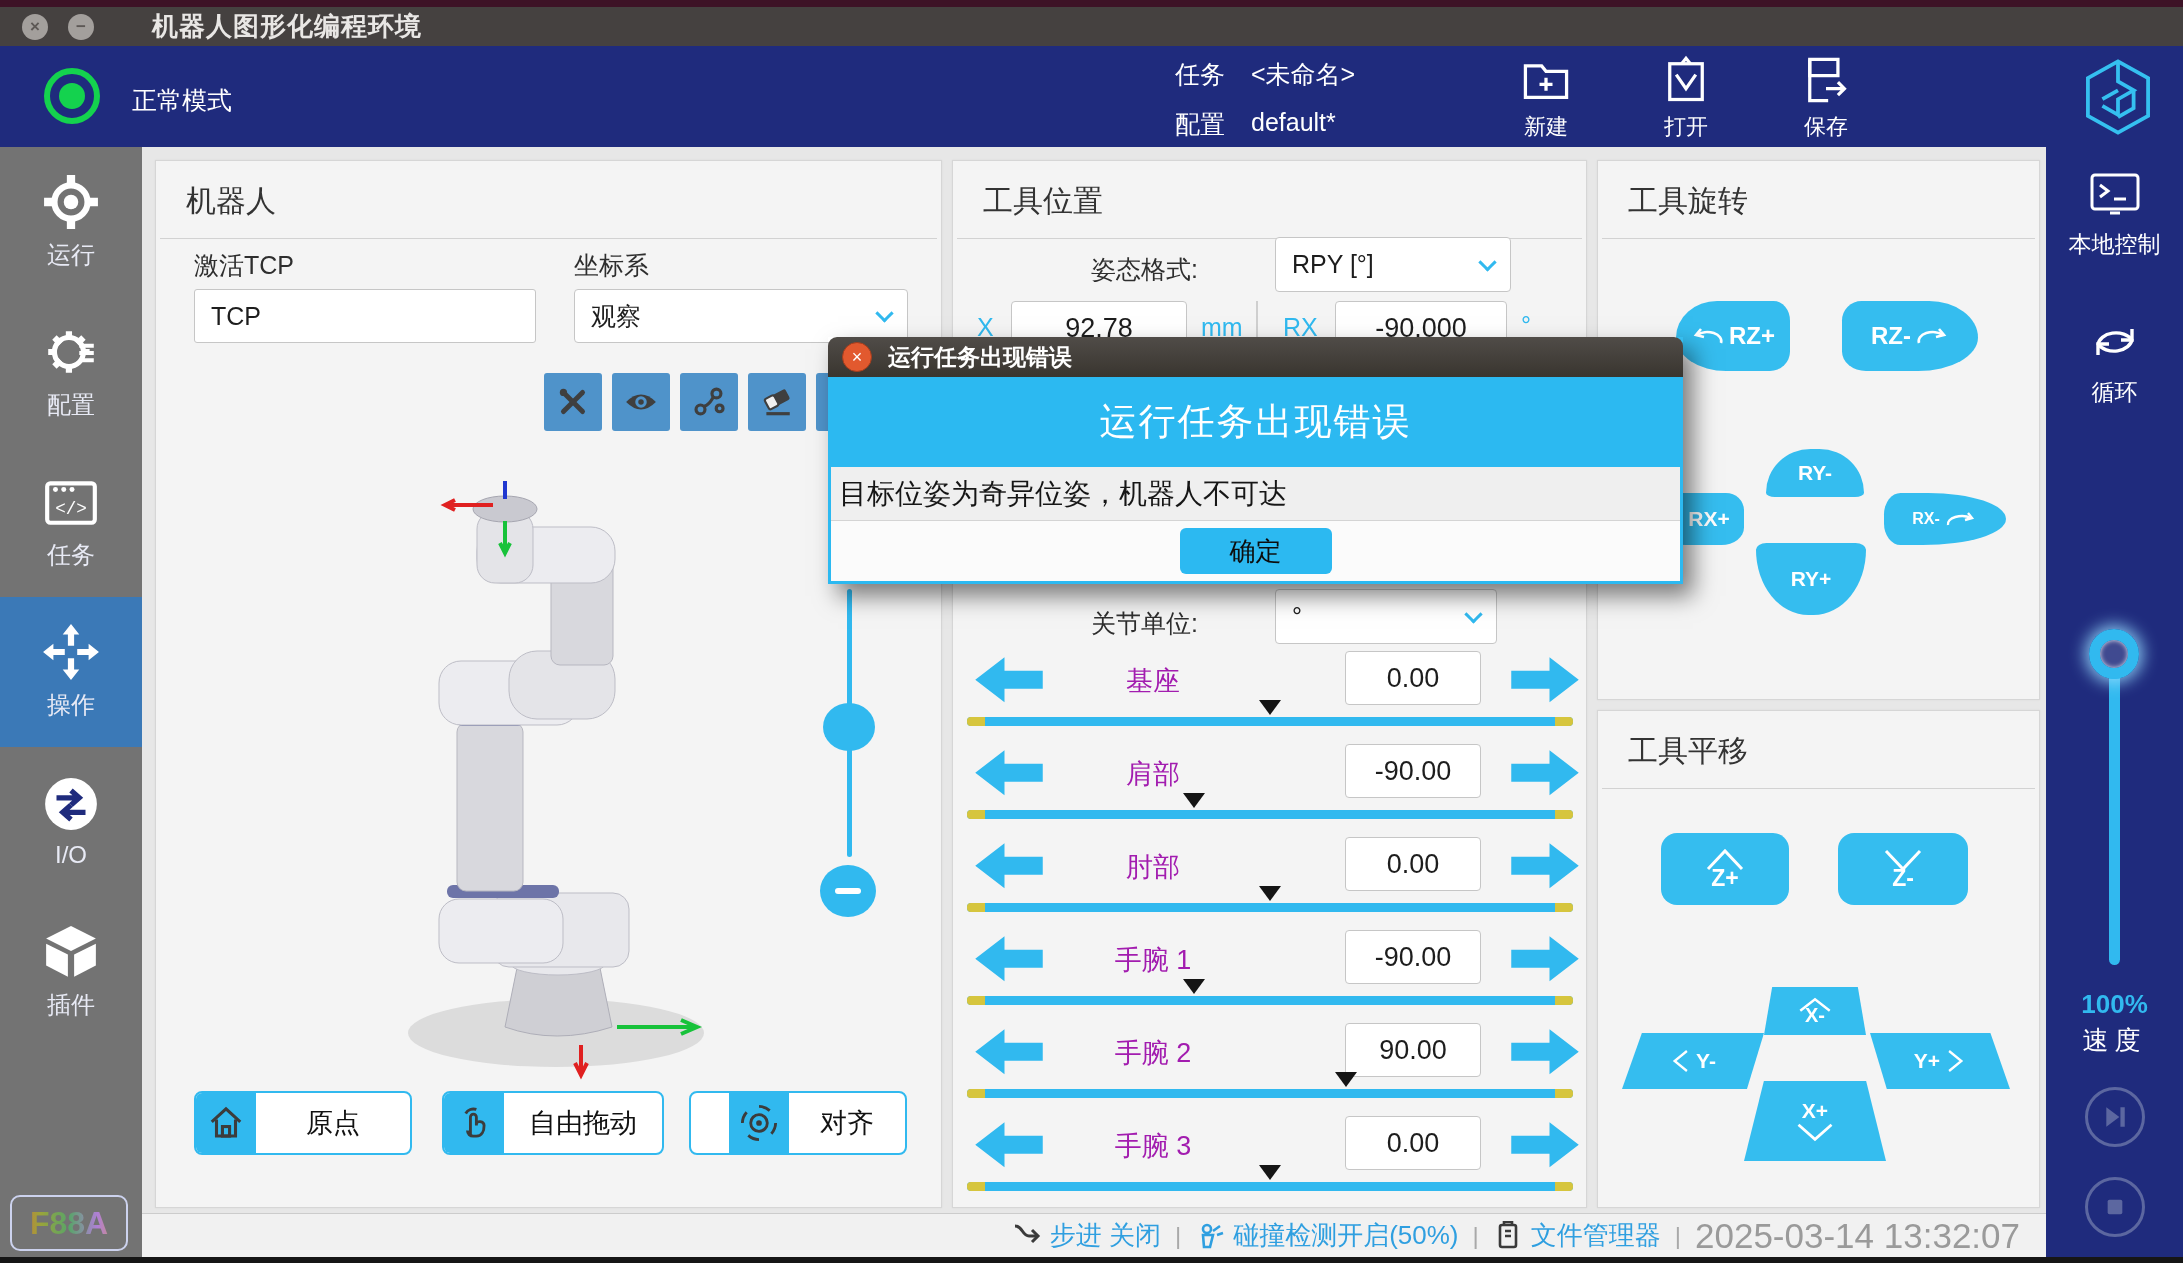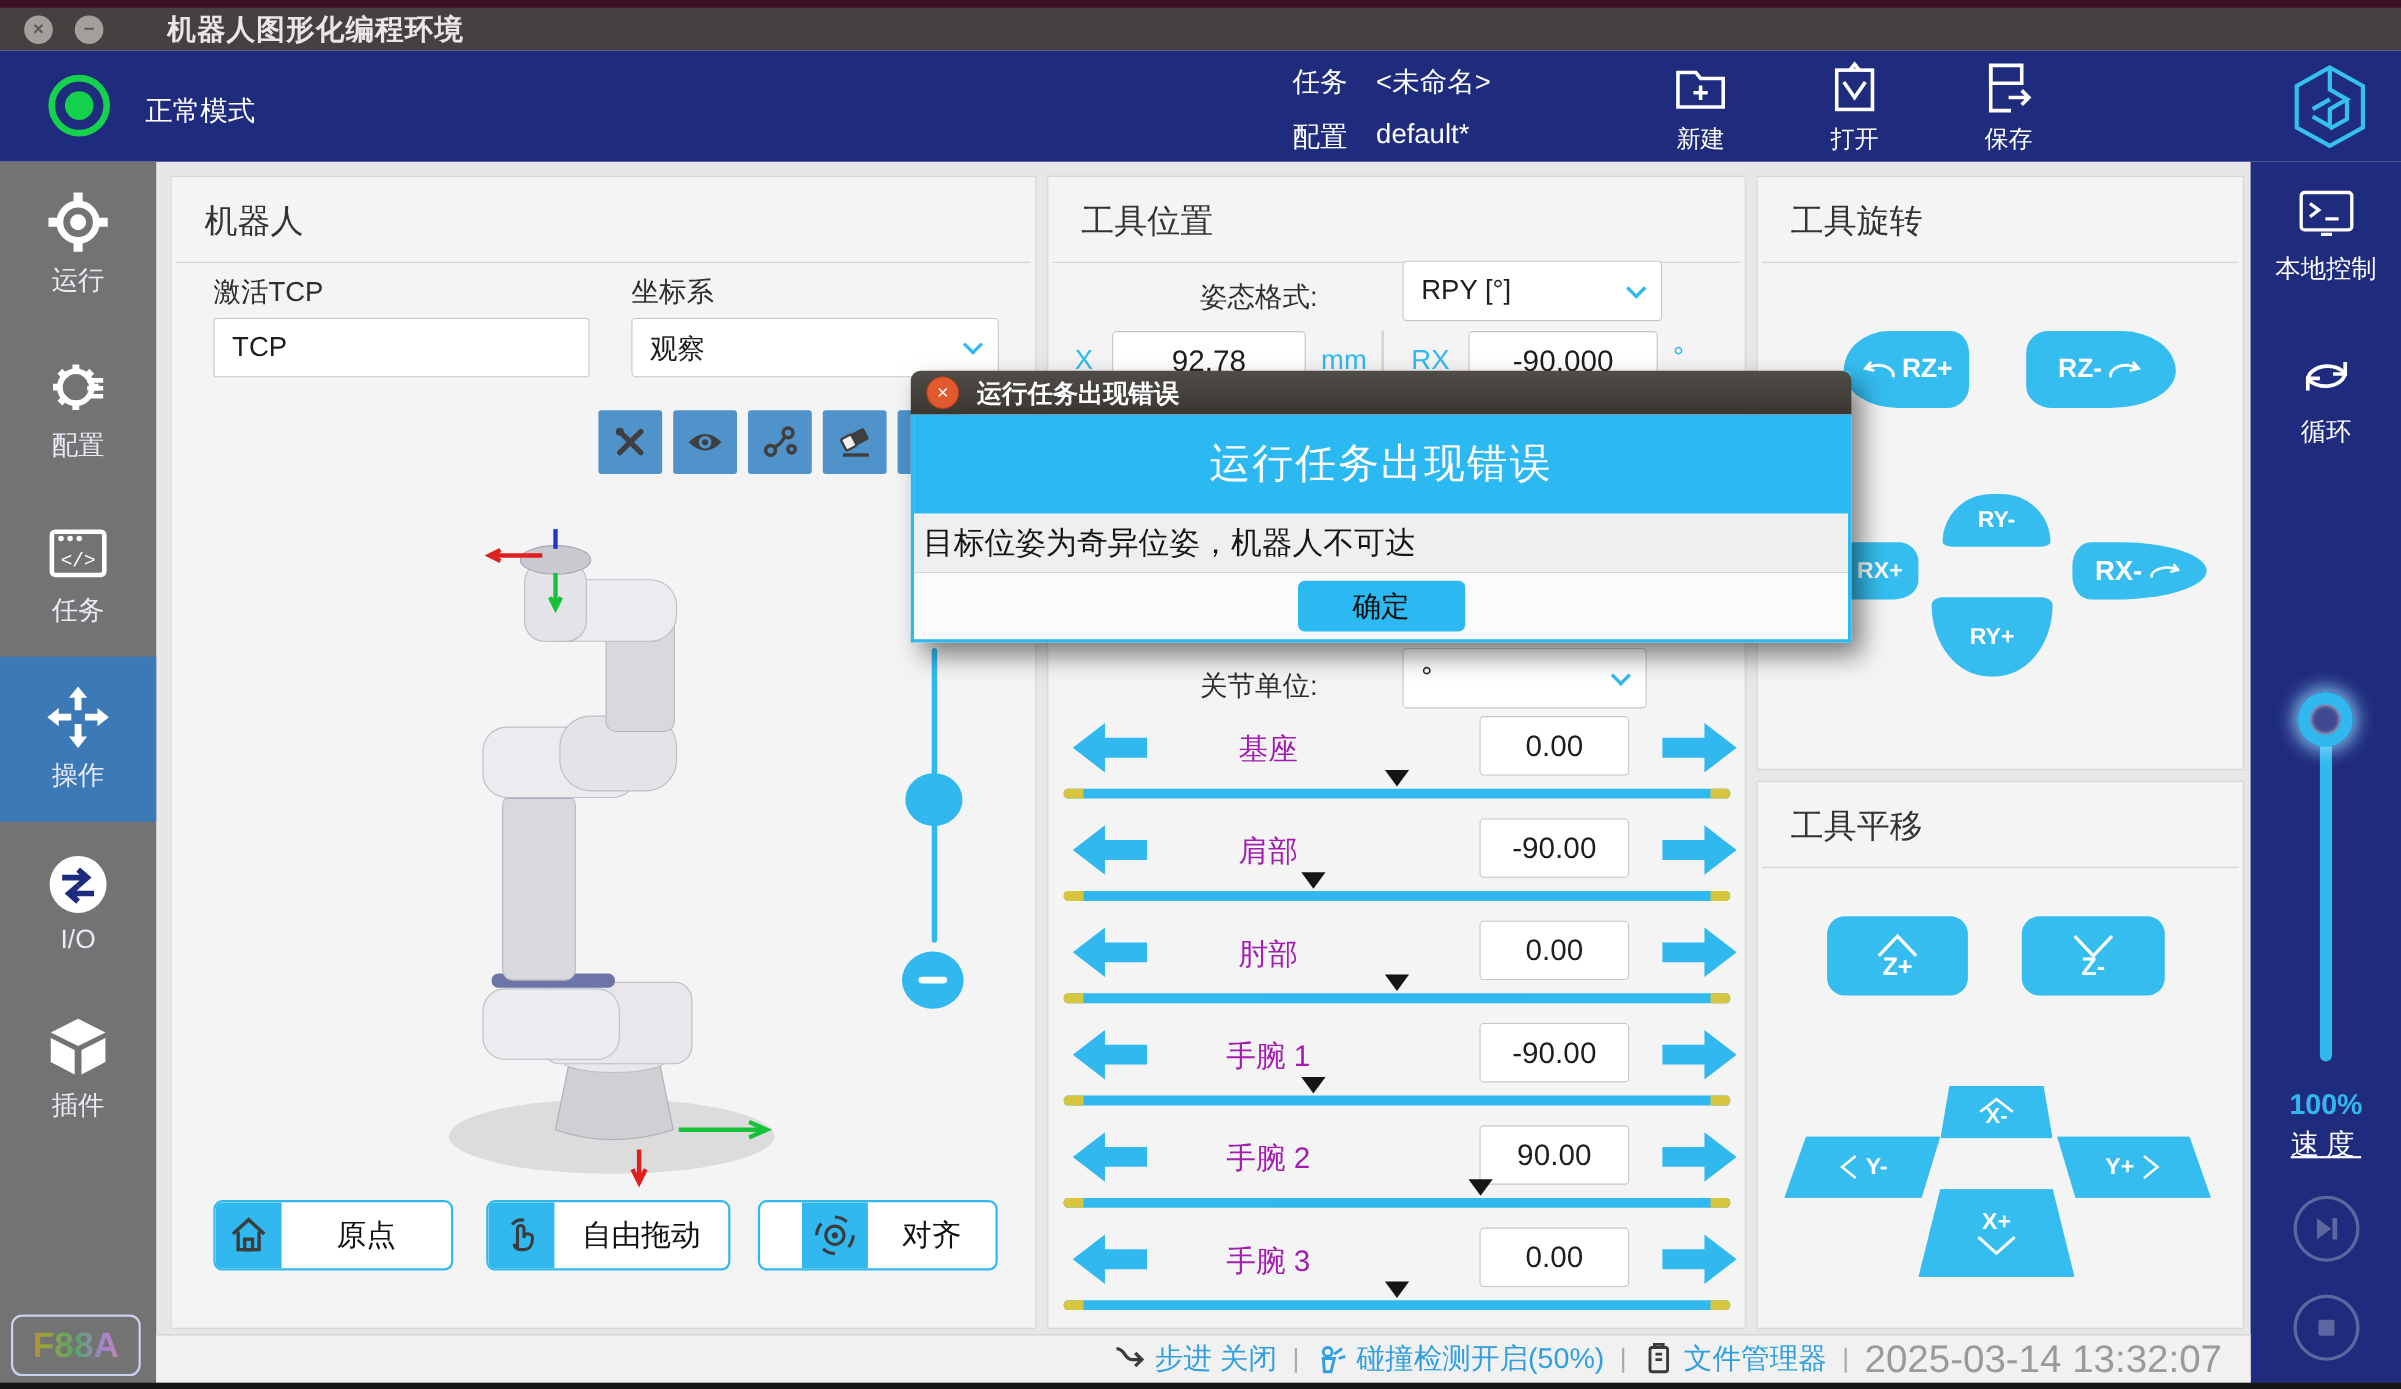--- a/index.html
+++ b/index.html
@@ -35,21 +35,21 @@
   .f88a { position:absolute; left:10px; bottom:12px; width:118px; height:56px; border:2px solid #ccd2ee; border-radius:10px; display:flex; align-items:center; justify-content:center; font-size:32px; font-weight:bold; background:linear-gradient(90deg,#e0643c,#9aa43a,#58a568,#b07fd6,#e09a3d); -webkit-background-clip:text; background-clip:text; color:transparent; }
 
   
   .rsidebar { position:absolute; top:147px; right:0; width:137px; bottom:0; background:#1f2b7d; color:#fff; }
   .r-item { position:absolute; left:0; width:137px; display:flex; flex-direction:column; align-items:center; gap:8px; cursor:pointer; }
   .r-item svg { width:54px; height:54px; }
   .r-item span { font-size:23px; }
   .speed-rail { position:absolute; left:63px; top:528px; width:11px; height:290px; background:#31b9ef; border-radius:0 0 8px 8px; }
   .speed-handle { position:absolute; left:43px; top:482px; width:50px; height:50px; border-radius:50%; border:11px solid #31b9ef; background:rgba(255,255,255,0.15); box-shadow:0 0 16px 4px rgba(150,220,255,0.85), inset 0 0 5px rgba(255,255,255,0.9); cursor:pointer; }
   .speed-pct { position:absolute; top:842px; width:100%; text-align:center; color:#31b9ef; font-size:26px; font-weight:bold; }
-  .speed-lbl { position:absolute; top:876px; width:100%; text-align:center; color:#fff; font-size:26px; letter-spacing:6px;text-decoration:underline; }
+  .speed-lbl { position:absolute; top:876px; width:100%; text-align:center; color:#fff; font-size:26px; letter-spacing:6px; }
   .play-btn { position:absolute; left:39px; width:60px; height:60px; border-radius:50%; display:flex; align-items:center; justify-content:center; cursor:pointer; }
   .play-btn.dim { border:3px solid #5c67a0; color:#5c67a0; }
 
   
   .panel { position:absolute; background:#f4f4f4; border:1px solid #d6d6d6; box-shadow:0 0 2px rgba(0,0,0,0.06); }
   .panel-title { font-size:30px; color:#333; padding:20px 26px 16px; border-bottom:1px solid #d2d2d2; margin:0 4px; }
   .fld-label { position:absolute; font-size:25px; color:#2e2e2e; }
   .txt-input { position:absolute; background:#fff; border:1px solid #c6c6c6; border-radius:3px; font-size:25px; color:#1d1d1d; display:flex; align-items:center; padding:0 16px; }
   .sel { position:absolute; background:#fff; border:1px solid #c6c6c6; border-radius:4px; font-size:25px; color:#1d1d1d; display:flex; align-items:center; padding:0 16px; cursor:pointer; }
   .chev { position:absolute; right:16px; top:50%; width:13px; height:13px; border-right:3px solid #31b9ef; border-bottom:3px solid #31b9ef; transform:translateY(-70%) rotate(45deg); }
@@ -460,21 +460,21 @@
     <div class="rot-btn" style="left:168px; top:288px; width:98px; height:48px; border-radius:50% 50% 10% 10% / 100% 100% 10% 10%; font-size:21px;">
       <span>RY-</span>
     </div>
     <div class="rot-btn" style="left:38px; top:332px; width:108px; height:52px; border-radius:45% 20% 25% 55% / 60% 40% 40% 60%; font-size:21px;">
       <svg viewBox="0 0 34 26" fill="none" stroke="#fff" stroke-width="2.4">
           <path d="M30 19A14 8 0 0 0 7 12"></path>
           <path d="M10 7l-4 5 7 2"></path>
         </svg>
       <span>RX+</span>
     </div>
-    <div class="rot-btn" style="left:286px; top:332px; width:122px; height:52px; border-radius:15% 70% 75% 15% / 45% 55% 55% 45%; font-size:25px;">
+    <div class="rot-btn" style="left:286px; top:332px; width:122px; height:52px; border-radius:15% 70% 75% 15% / 45% 55% 55% 45%; font-size:16px;">
       <span>RX-</span>
       <svg viewBox="0 0 34 26" fill="none" stroke="#fff" stroke-width="2.4">
           <path d="M4 19A14 8 0 0 1 27 12"></path>
           <path d="M24 7l4 5-7 2"></path>
         </svg>
     </div>
     <div class="rot-btn" style="left:158px; top:382px; width:110px; height:72px; border-radius:10% 10% 50% 50% / 10% 10% 95% 95%; font-size:21px;">
       <span>RY+</span>
     </div>
   </div>

